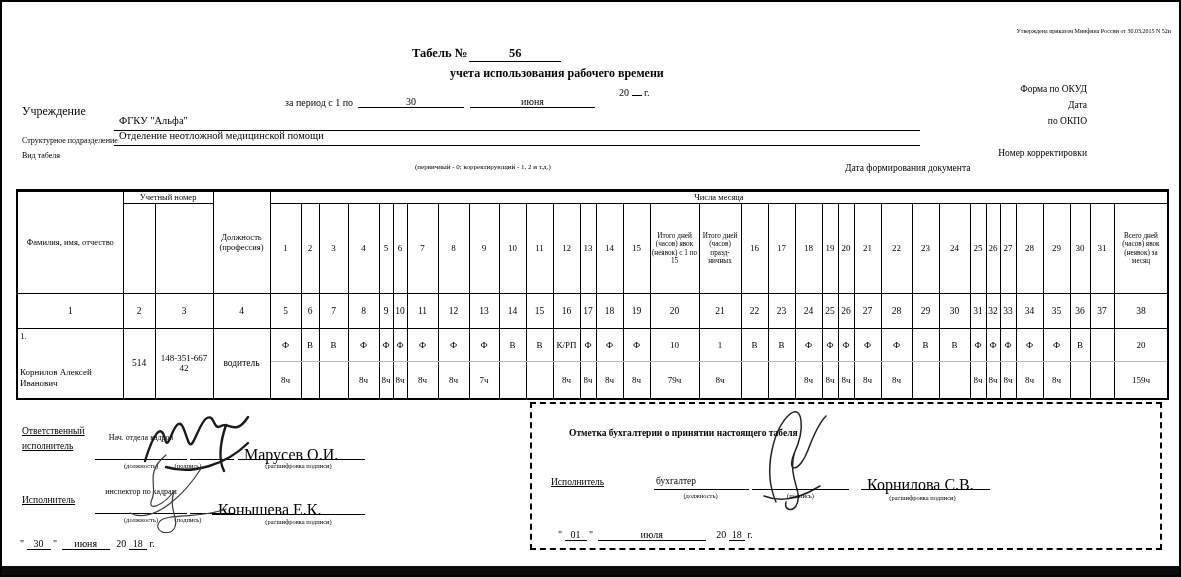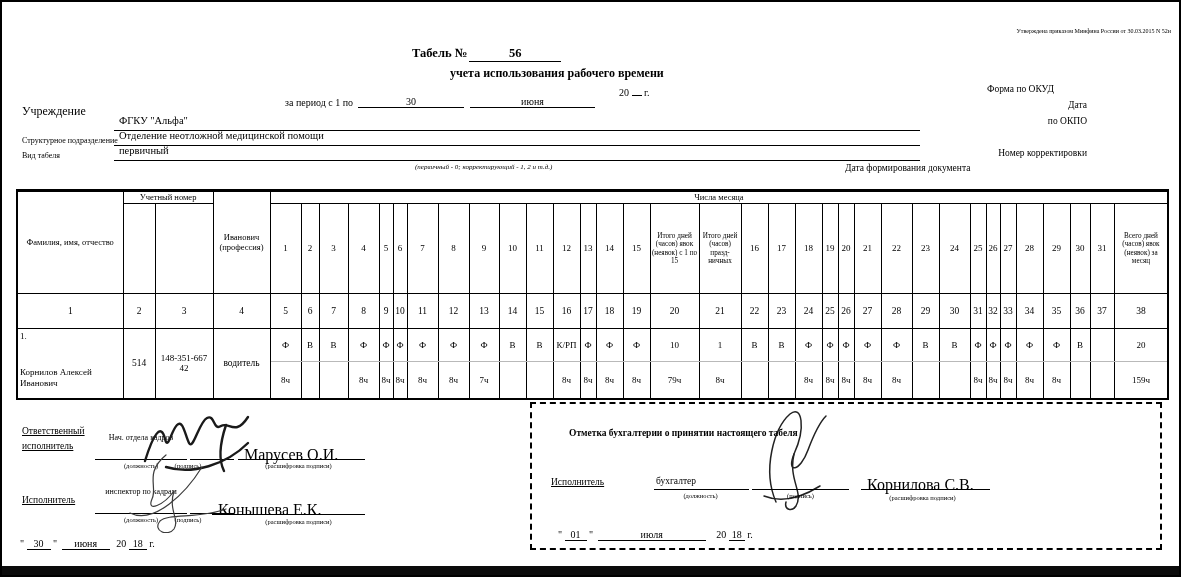--- a/index.html
+++ b/index.html
@@ -55,36 +55,35 @@
 
   <div class="abs" style="left:283px;top:95px;font-size:10px;">за период с 1 по</div>
   <div class="abs uline ctr" style="left:356px;top:94px;width:106px;font-size:10px;">30</div>
   <div class="abs uline ctr" style="left:468px;top:94px;width:125px;font-size:10px;">июня</div>
   <div class="abs" style="left:617px;top:85px;font-size:10px;">
     <span>20</span>
     <span class="uline" style="display:inline-block;width:10px;"></span>
     <span>г.</span>
   </div>
 
-  <div class="abs" style="left:985px;top:82px;width:100px;font-size:9.5px;">Форма по ОКУД</div>
+  <div class="abs" style="left:985px;top:82px;width:100px;text-align:right;font-size:9.5px;">Форма по ОКУД</div>
   <div class="abs" style="left:985px;top:98px;width:100px;text-align:right;font-size:9.5px;">Дата</div>
   <div class="abs" style="left:985px;top:114px;width:100px;text-align:right;font-size:9.5px;">по ОКПО</div>
   <div class="abs" style="left:960px;top:146px;width:125px;text-align:right;font-size:9.5px;">Номер корректировки</div>
   <div class="abs" style="left:843px;top:161px;font-size:9.5px;">Дата формирования документа</div>
 
 
   <div class="abs" style="left:20px;top:102px;font-size:12px;">Учреждение</div>
   <div class="abs uline" style="left:112px;top:113px;width:801px;font-size:10.5px;padding-left:5px;height:15px;">ФГКУ "Альфа"</div>
 
   <div class="abs" style="left:20px;top:134px;font-size:8px;">Структурное подразделение</div>
   <div class="abs uline" style="left:112px;top:128px;width:801px;font-size:10.5px;padding-left:5px;height:15px;">Отделение неотложной медицинской помощи</div>
 
   <div class="abs" style="left:20px;top:149px;font-size:8px;">Вид табеля</div>
-  <div class="abs uline" style="left:112px;top:143px;width:801px;font-size:10.5px;padding-left:5px;height:15px;">первичный</div>
-  <div class="abs" style="left:413px;top:161px;font-size:7px;font-style:italic;">(первичный - 0; корректирующий - 1, 2 и т.д.)</div>
+  <div class="abs" style="left:413px;top:161px;font-size:7px;">(первичный - 0; корректирующий - 1, 2 и т.д.)</div>
 
   <table id="tbl" class="abs" style="left:14px;top:187px;width:1151px;">
       <colgroup>
         <col style="width: 106px;">
         <col style="width: 32px;">
         <col style="width: 58px;">
         <col style="width: 57px;">
         <col style="width: 31px;">
         <col style="width: 18px;">
         <col style="width: 29px;">
@@ -117,21 +116,21 @@
         <col style="width: 27px;">
         <col style="width: 27px;">
         <col style="width: 20px;">
         <col style="width: 24px;">
         <col style="width: 54px;">
       </colgroup>
       <tbody>
         <tr class="hr1">
           <th class="hc" rowspan="2">Фамилия, имя, отчество</th>
           <th class="hc" colspan="2">Учетный номер</th>
-          <th class="hc" rowspan="2">Иванович (профессия)</th>
+          <th class="hc" rowspan="2">Должность (профессия)</th>
           <th class="hc" colspan="34">Числа месяца</th>
         </tr>
         <tr class="hr2">
           <td class="hc"></td>
           <td class="hc"></td>
           <td class="hc day-h">1</td>
           <td class="hc day-h">2</td>
           <td class="hc day-h">3</td>
           <td class="hc day-h">4</td>
           <td class="hc day-h">5</td>

